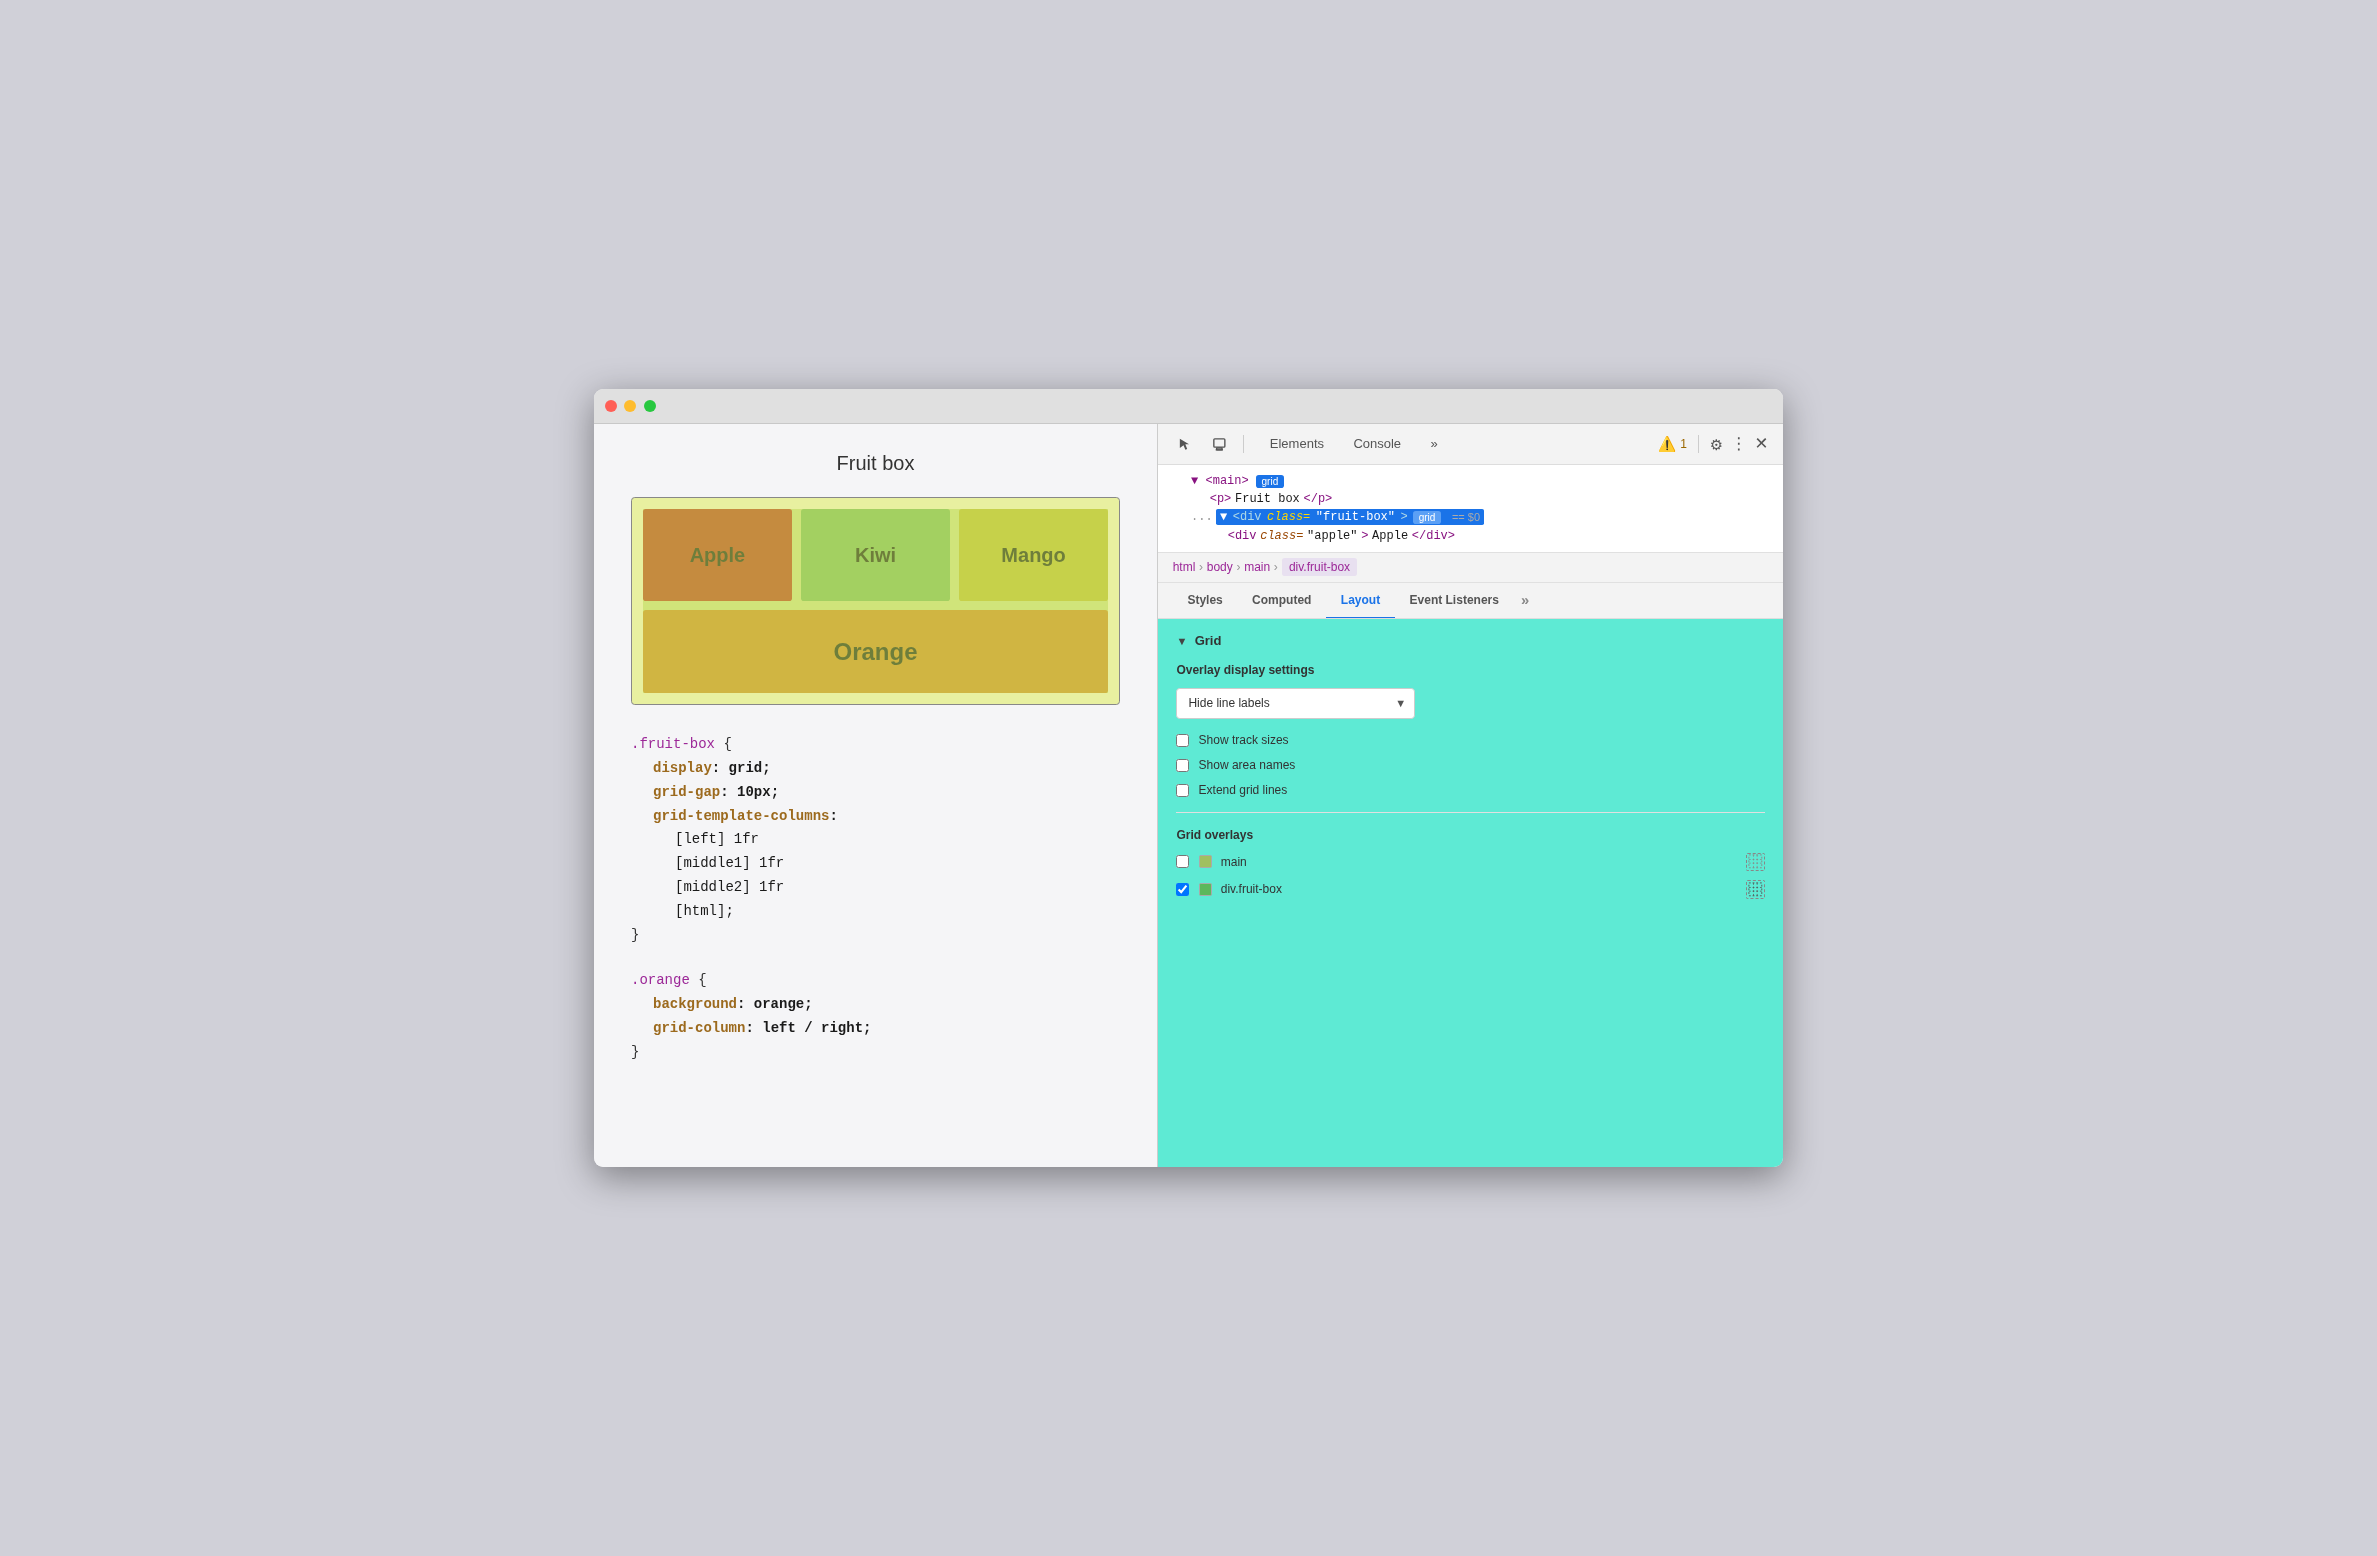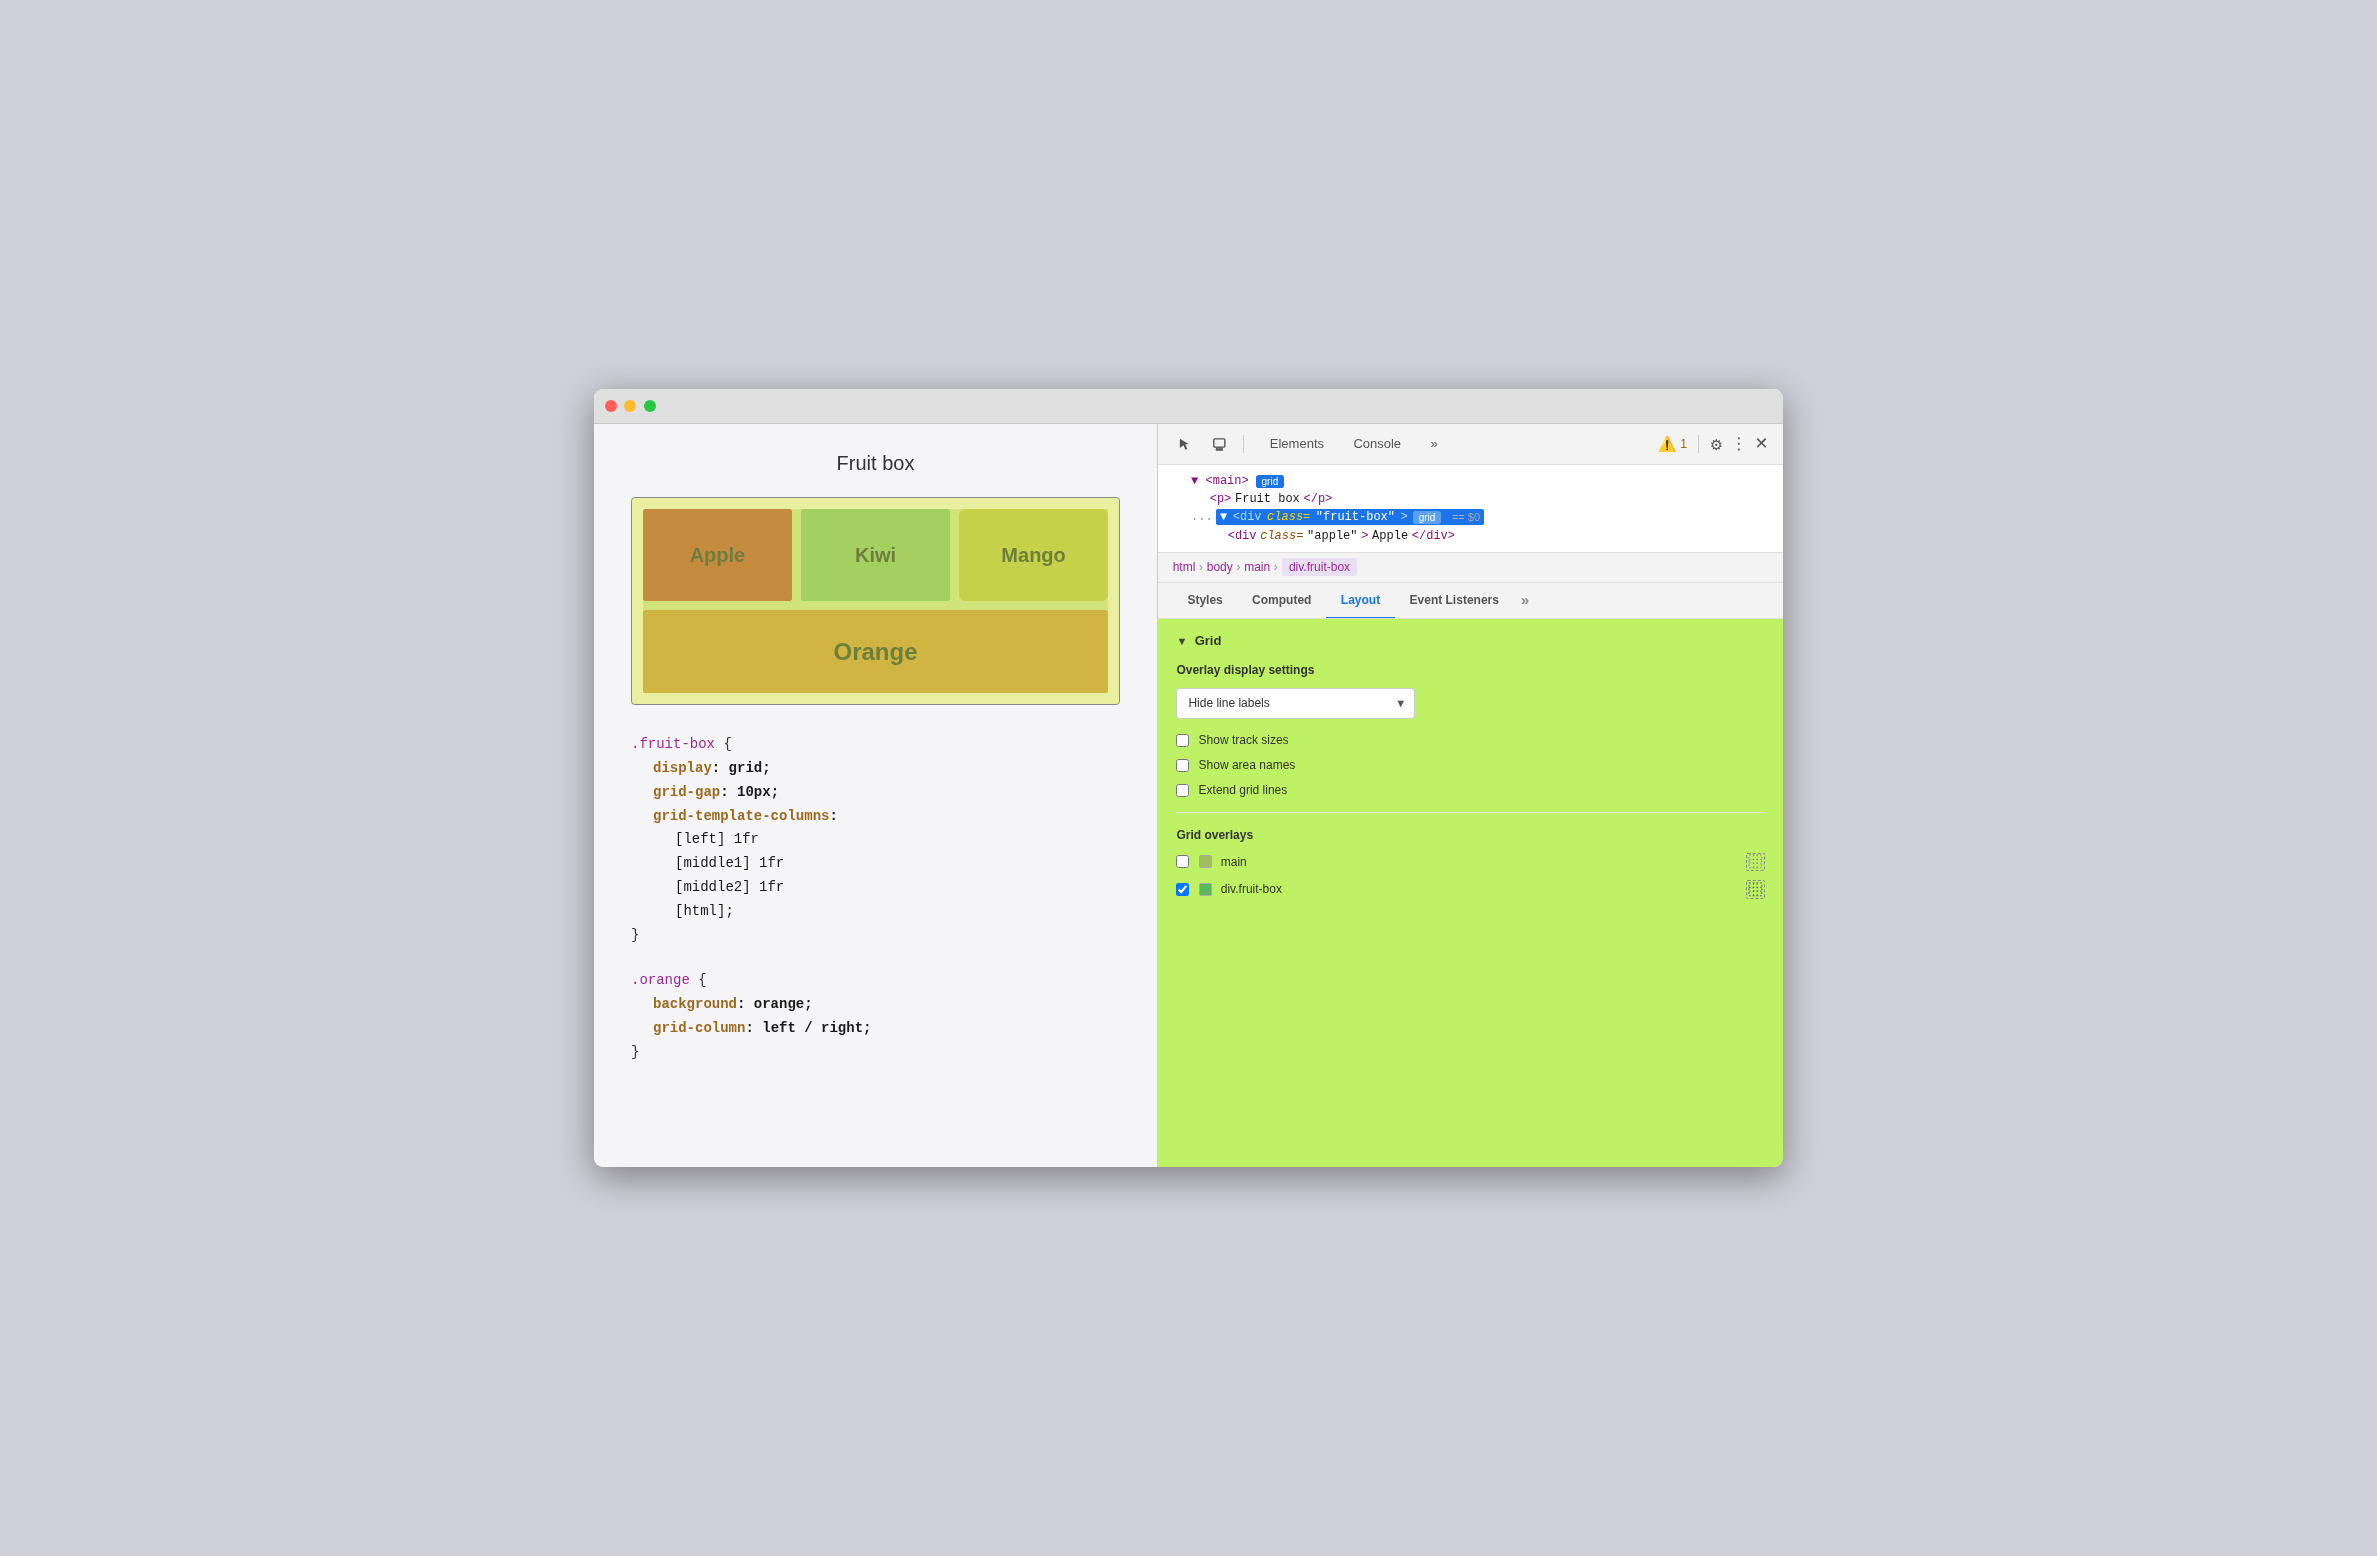--- a/index.html
+++ b/index.html
@@ -76,21 +76,21 @@
       border-radius: 2.8px;
       display: flex;
       align-items: center;
       justify-content: center;
       font-size: 20px;
       font-weight: 600;
       color: #222;
     }
     .cell-apple { background: #d13b2a; height: 92px; }
     .cell-kiwi { background: #8dc66e; height: 92px; }
-    .cell-mango { background: #d4c840; height: 92px; border-radius: 6px; }
+    .cell-mango { background: #d4c840; height: 92px; }
     .cell-orange {
       background: #e89030;
       grid-column: 1 / 4;
       height: 83px;
       font-size: 24px;
     }
     
     .fruit-demo-box::before {
       content: '';
       position: absolute;
@@ -112,21 +112,21 @@
     .code-selector { color: #9c2898; }
     .code-property { color: #9c6a1e; }
     .code-value { color: #1a1a1a; }
     .code-brace { color: #333; }
     .code-indent { padding-left: 22px; font-weight: bold; }
     .code-indent2 { padding-left: 44px; }
 
     
     .right-panel {
       flex: 1;
-      background: #bef264;
+      background: #5eead4;
       display: flex;
       flex-direction: column;
       overflow: hidden;
     }
     .devtools-toolbar {
       background: #f3f3f3;
       border-bottom: 0.9px solid #ddd;
       display: flex;
       align-items: center;
       padding: 0 14.7px;

